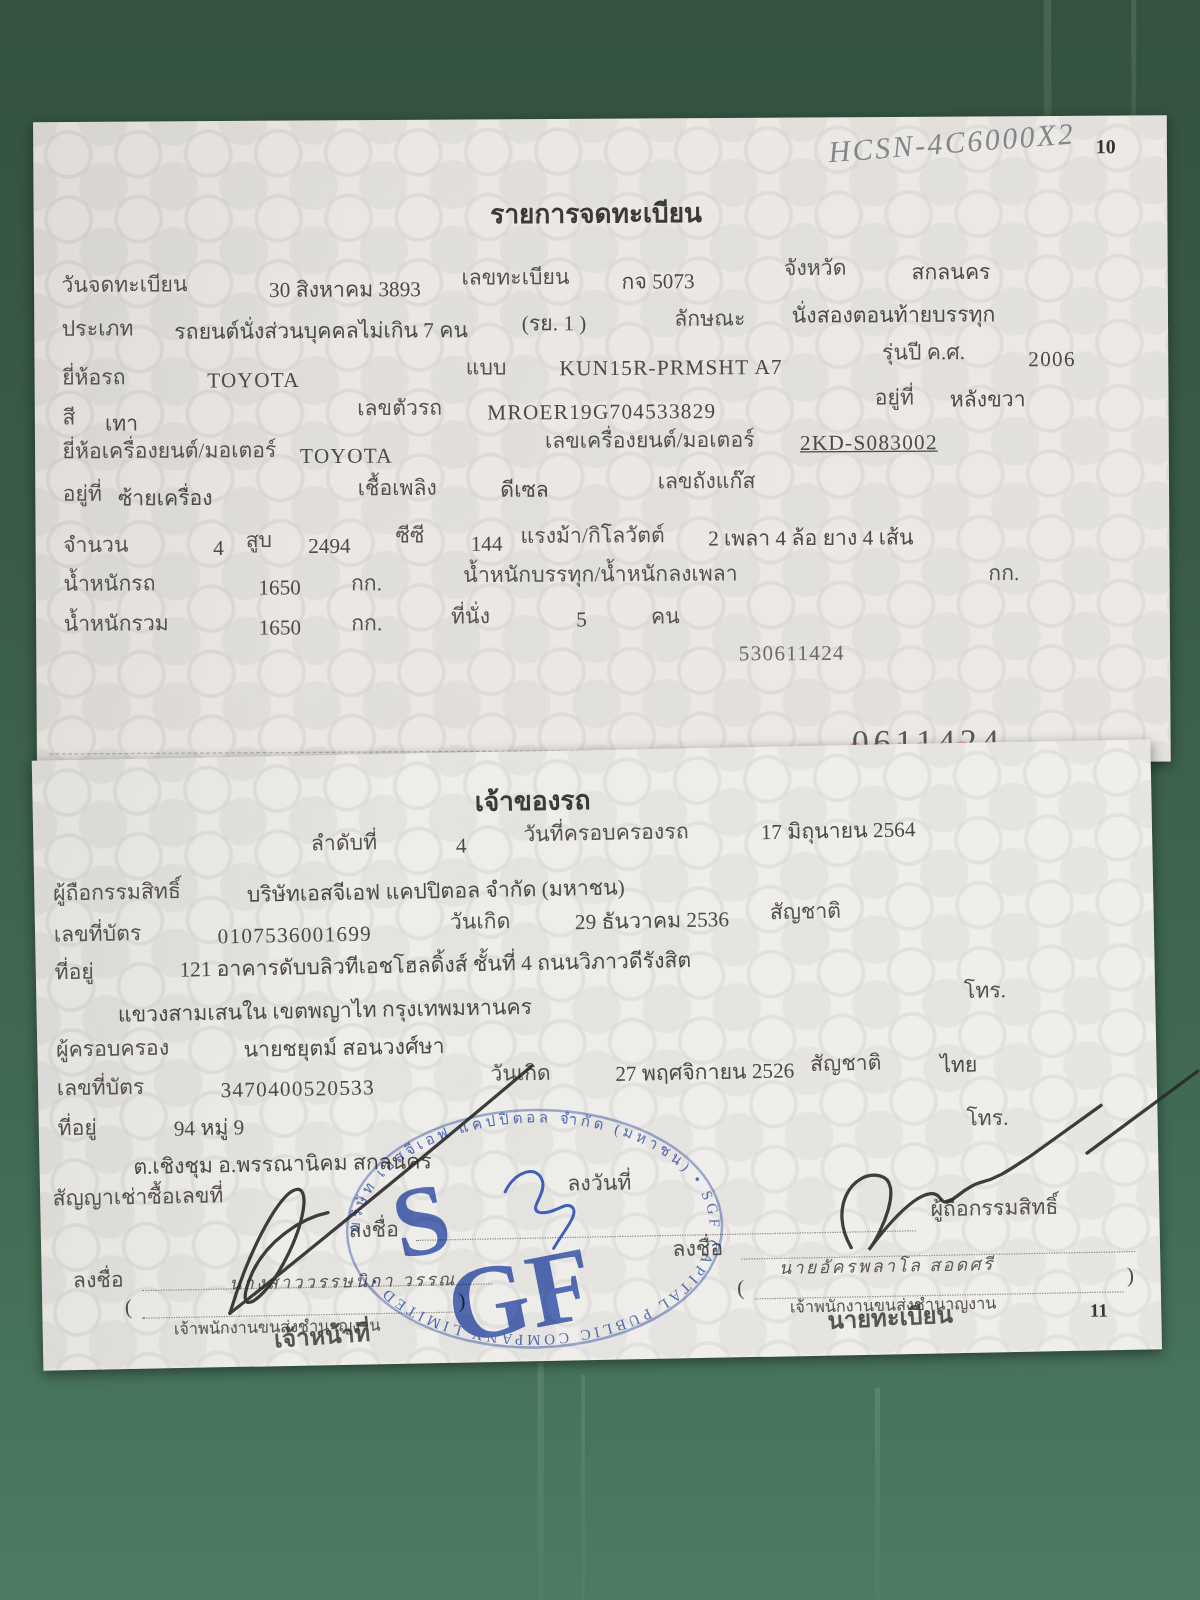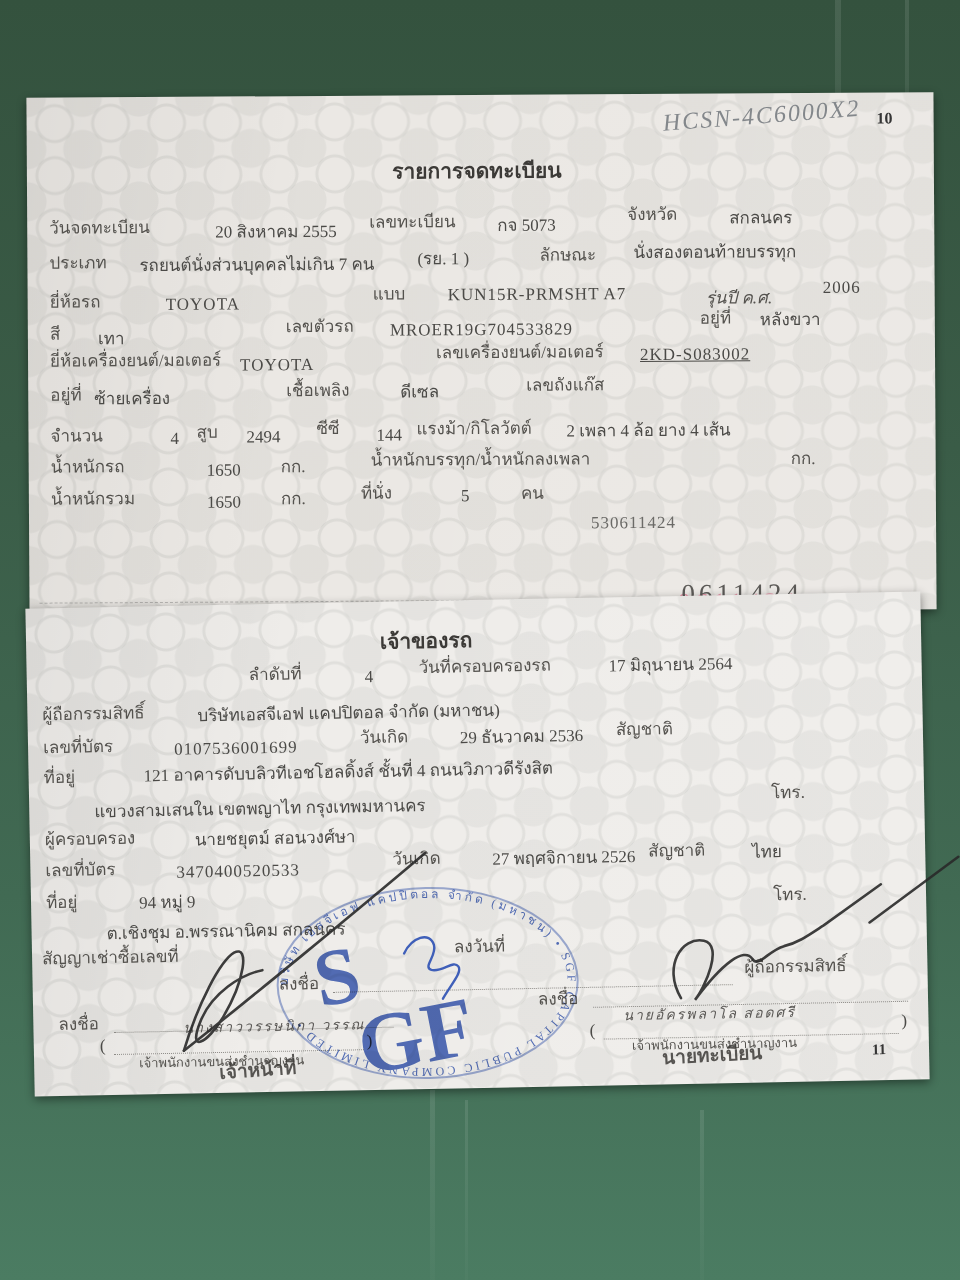--- a/index.html
+++ b/index.html
@@ -40,41 +40,41 @@
 <div class="streak" style="left:700px;top:1110px;width:4px;height:170px;"></div>
 
 <div class="paper" style="left:28px;top:95px;width:907px;height:517px;transform:rotate(-0.35deg);">
 
   <span class="t hand" style="left:636px;top:10px;font-size:24px;transform:rotate(-4deg);">HCSN-4C6000X2</span>
   <span class="t" style="left:850px;top:18px;font-weight:bold;font-size:16px;color:#353535;">10</span>
 
   <div class="t title" style="left:300px;top:66px;width:300px;">รายการจดทะเบียน</div>
 
   <span class="t lbl" style="left:22px;top:122px;">วันจดทะเบียน</span>
-  <span class="t" style="left:188px;top:127px;">20 สิงหาคม 2555</span>
+  <span class="t" style="left:188px;top:127px;">30 สิงหาคม 3893</span>
   <span class="t lbl" style="left:342px;top:118px;">เลขทะเบียน</span>
   <span class="t" style="left:470px;top:122px;">กจ 5073</span>
   <span class="t lbl" style="left:600px;top:112px;">จังหวัด</span>
   <span class="t" style="left:702px;top:116px;">สกลนคร</span>
 
   <span class="t lbl" style="left:22px;top:157px;">ประเภท</span>
   <span class="t" style="left:112px;top:160px;">รถยนต์นั่งส่วนบุคคลไม่เกิน 7 คน</span>
   <span class="t" style="left:390px;top:155px;">(รย.    1    )</span>
   <span class="t lbl" style="left:512px;top:152px;">ลักษณะ</span>
   <span class="t" style="left:606px;top:150px;">นั่งสองตอนท้ายบรรทุก</span>
 
   <span class="t lbl" style="left:22px;top:196px;">ยี่ห้อรถ</span>
   <span class="t mono" style="left:138px;top:199px;">TOYOTA</span>
   <span class="t lbl" style="left:345px;top:190px;">แบบ</span>
   <span class="t mono" style="left:420px;top:191px;">KUN15R-PRMSHT  A7</span>
-  <span class="t lbl" style="left:678px;top:196px;font-style:italic;">รุ่นปี ค.ศ.</span>
+  <span class="t lbl" style="left:678px;top:180px;">รุ่นปี ค.ศ.</span>
   <span class="t mono" style="left:795px;top:186px;">2006</span>
 
   <span class="t lbl" style="left:22px;top:228px;">สี</span>
-  <span class="t" style="left:70px;top:233px;">เทา</span>
+  <span class="t" style="left:56px;top:233px;">เทา</span>
   <span class="t lbl" style="left:258px;top:222px;">เลขตัวรถ</span>
   <span class="t mono" style="left:362px;top:226px;">MROER19G704533829</span>
   <span class="t lbl" style="left:672px;top:216px;">อยู่ที่</span>
   <span class="t" style="left:732px;top:218px;">หลังขวา</span>
 
   <span class="t lbl" style="left:22px;top:255px;">ยี่ห้อเครื่องยนต์/มอเตอร์</span>
   <span class="t mono" style="left:212px;top:260px;">TOYOTA</span>
   <span class="t lbl" style="left:408px;top:249px;">เลขเครื่องยนต์/มอเตอร์</span>
   <span class="t mono" style="left:612px;top:252px;text-decoration:underline;">2KD-S083002</span>
 

